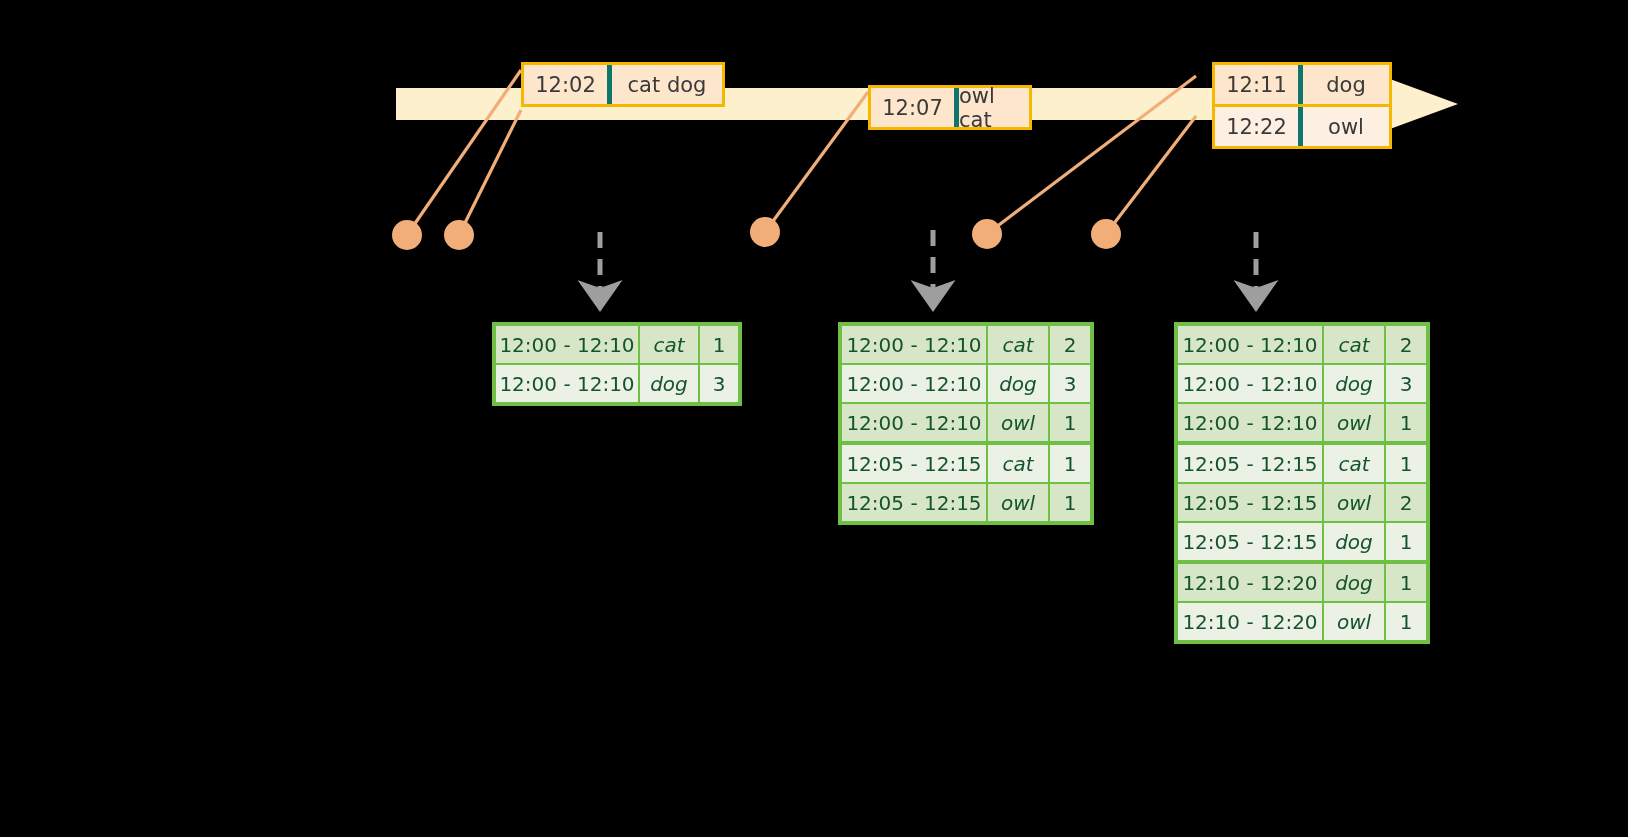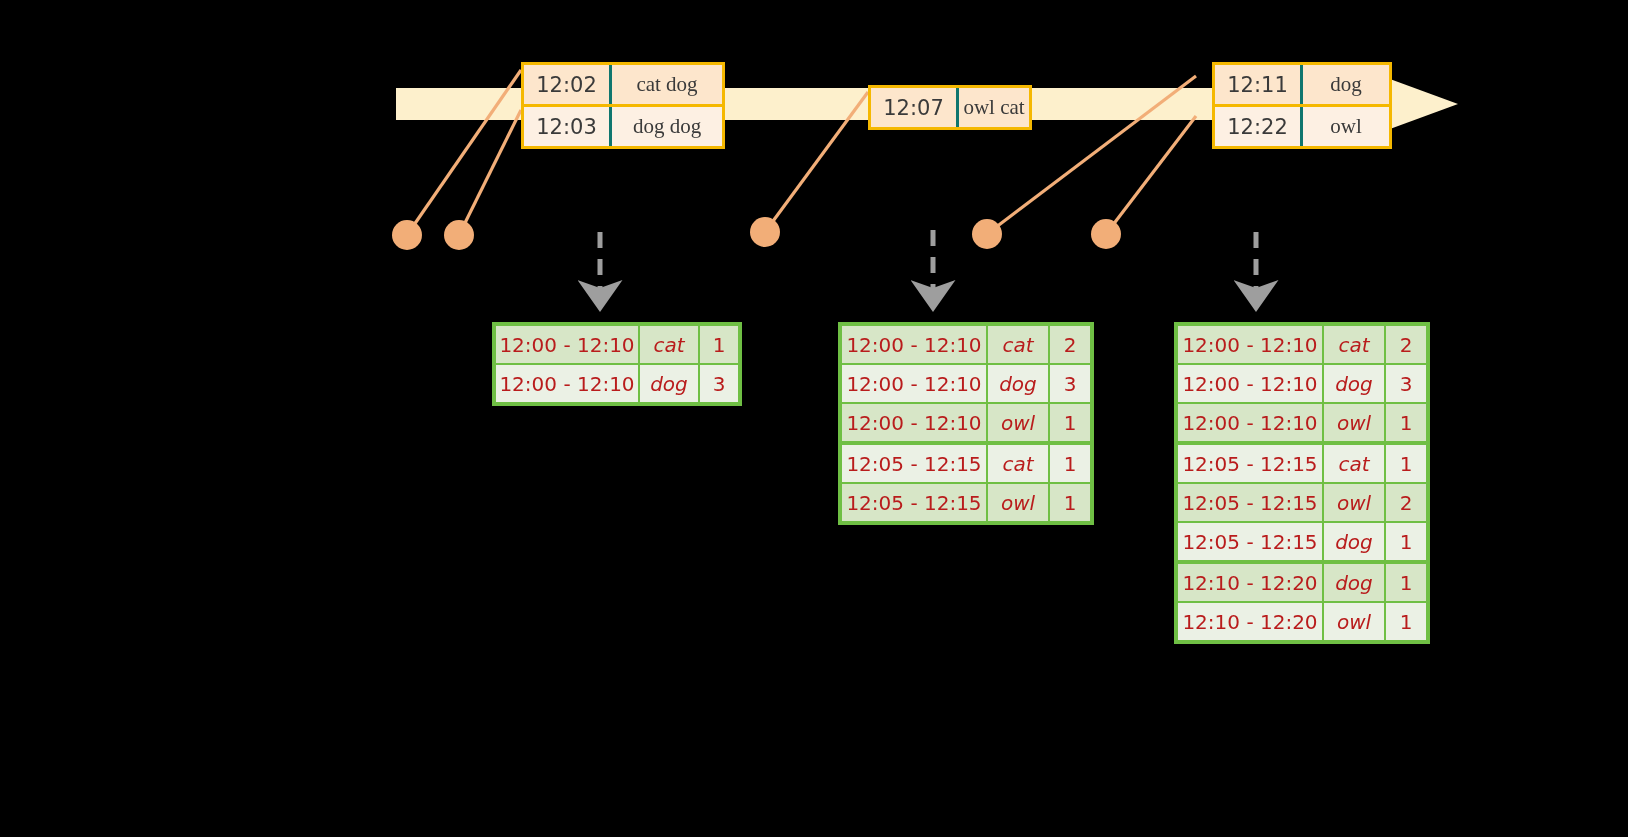--- a/index.html
+++ b/index.html
@@ -45,25 +45,24 @@
   .event-row .cell {
     display: flex;
     align-items: center;
     justify-content: center;
     font-size: 21px;
     color: #3a3a3a;
     box-sizing: border-box;
   }
   .event-row .cell.time {
     width: 88px;
-    border-right: 3px solid #0f766e;
+    border-right: 5px solid #0f766e;
   }
   .event-row .cell.words {
     flex: 1;
-    font-family: Liberation Serif, serif;
   }
 
   
   .result-table {
     position: absolute;
     border: 4px solid #6FBF44;
     box-sizing: border-box;
     display: flex;
     flex-direction: column;
     background: #6FBF44;
@@ -78,21 +77,21 @@
     margin-top: 2px;
   }
   .res-row.grp-sep {
     margin-top: 4px;
   }
   .res-row .rcell {
     display: flex;
     align-items: center;
     justify-content: center;
     font-size: 20px;
-    color: #b91c1c;
+    color: #14532d;
     box-sizing: border-box;
     margin-right: 2px;
   }
   .res-row .rcell:last-child { margin-right: 0; }
   .res-row.shade-a .rcell { background: #D7E6C7; }
   .res-row.shade-b .rcell { background: #EBF1E5; }
   .res-row .rcell.win { width: 144px; }
   .res-row .rcell.word { width: 60px; font-style: italic; }
   .res-row .rcell.cnt { width: 40px; }
 
@@ -138,24 +137,20 @@
       <line x1="933" y1="230" x2="933" y2="296" marker-end="url(#dashhead)"></line>
       <line x1="1256" y1="232" x2="1256" y2="296" marker-end="url(#dashhead)"></line>
     </g>
   </svg>
 
   <div class="event-box" style="left:521px; top:62px; width:204px;">
     <div class="event-row shade-a">
       <div class="cell time">12:02</div>
       <div class="cell words">cat dog</div>
     </div>
-    <div class="event-row shade-b">
-      <div class="cell time">12:03</div>
-      <div class="cell words">dog dog</div>
-    </div>
   </div>
 
   <div class="event-box" style="left:868px; top:85px; width:164px;">
     <div class="event-row shade-a">
       <div class="cell time">12:07</div>
       <div class="cell words">owl cat</div>
     </div>
   </div>
 
   <div class="event-box" style="left:1212px; top:62px; width:180px;text-align:center;">

